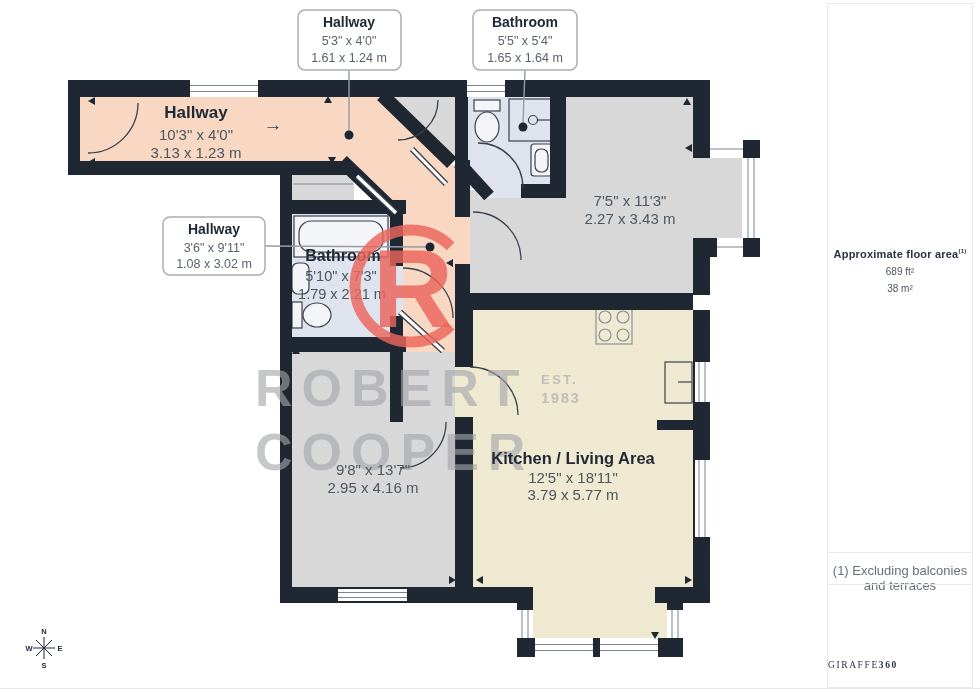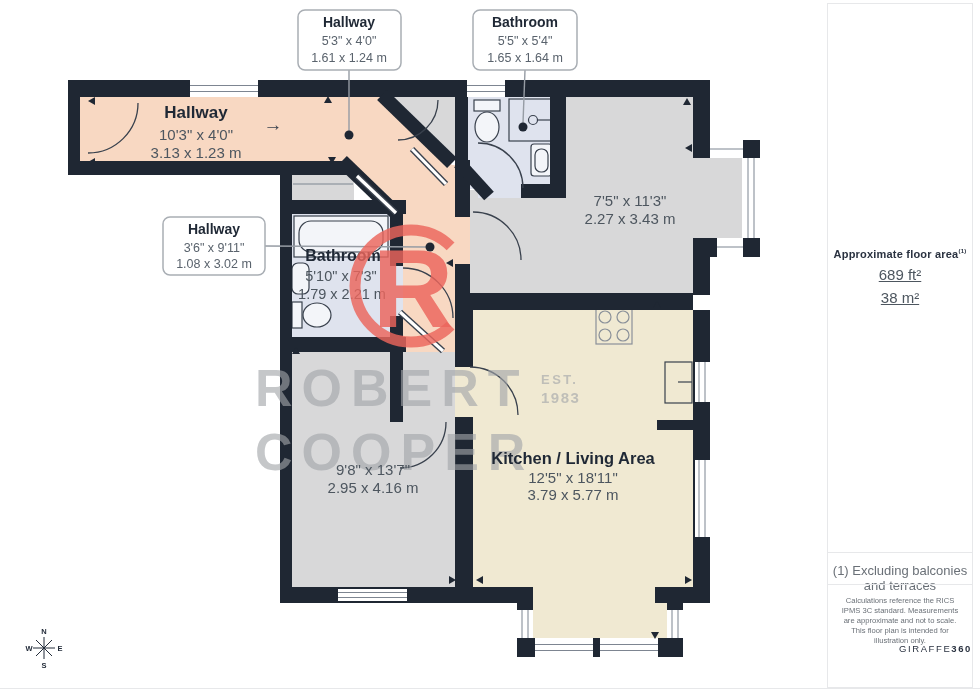--- a/index.html
+++ b/index.html
@@ -12,29 +12,29 @@
   .room-dim{fill:#4d565f;}
   .callout-title{font-weight:700;fill:#1f2835;}
   .callout-dim{fill:#5a636d;}
   .wm{fill:#a2a5a9;opacity:.62;font-weight:700;}
   .logo{opacity:.82;}
   .sidebar{position:absolute;left:827px;top:3px;width:146px;height:685px;
            background:#fff;border:1px solid #e7e8ea;box-sizing:border-box;}
   .area-block{position:absolute;top:244px;left:0;right:0;text-align:center;color:#2a3240;}
   .area-title{font-size:11px;font-weight:700;letter-spacing:.2px;}
   .area-title sup{font-size:6px;}
-  .area-val{font-size:15px;color:#4d565f;margin-top:6px;text-decoration:underline;}
+  .area-val{font-size:10px;color:#4d565f;margin-top:6px;}
   .rule{position:absolute;left:0;right:0;height:0;border-top:1px solid #e7e8ea;}
   .rule1{top:548px;} .rule2{top:580px;}
   .footnote{position:absolute;top:559px;left:4px;right:4px;text-align:center;
             font-size:13px;color:#6a7077;}
   .disclaimer{position:absolute;top:592px;left:9px;right:9px;text-align:center;
               font-size:7.6px;line-height:1.32;color:#6a7077;}
-  .brand{position:absolute;top:639px;left:0;right:0;text-align:right;
-         font-size:9.5px;letter-spacing:1.6px;color:#2a3240;}
+  .brand{position:absolute;top:656px;left:0;right:0;text-align:left;
+         font-size:9.5px;letter-spacing:1.6px;color:#2a3240;font-family:Liberation Serif, serif;}
   .brand .b{font-weight:700;}
   .page-rule{position:absolute;left:0;top:688px;width:980px;height:0;
              border-top:1px solid #e7e8ea;}
 </style>
 </head>
 <body>
 
 <div class="stage">
 <svg width="980" height="692" viewBox="0 0 980 692">
 
@@ -278,18 +278,17 @@
 
 <aside class="sidebar">
   <div class="area-block">
     <div class="area-title"><span>Approximate floor area</span><sup>(1)</sup></div>
     <div class="area-val">689 ft²</div>
     <div class="area-val">38 m²</div>
   </div>
   <div class="rule rule1"></div>
   <div class="footnote">(1) Excluding balconies and terraces</div>
   <div class="rule rule2"></div>
-  <div class="disclaimer">Calculations reference the RICS IPMS 3C standard. Measurements are approximate and not to scale. This floor plan is intended for illustration only.</div>
   <div class="brand"><span>GIRAFFE</span><span class="b">360</span></div>
 </aside>
 
 <div class="page-rule"></div>
 </div>
 
 </body></html>

